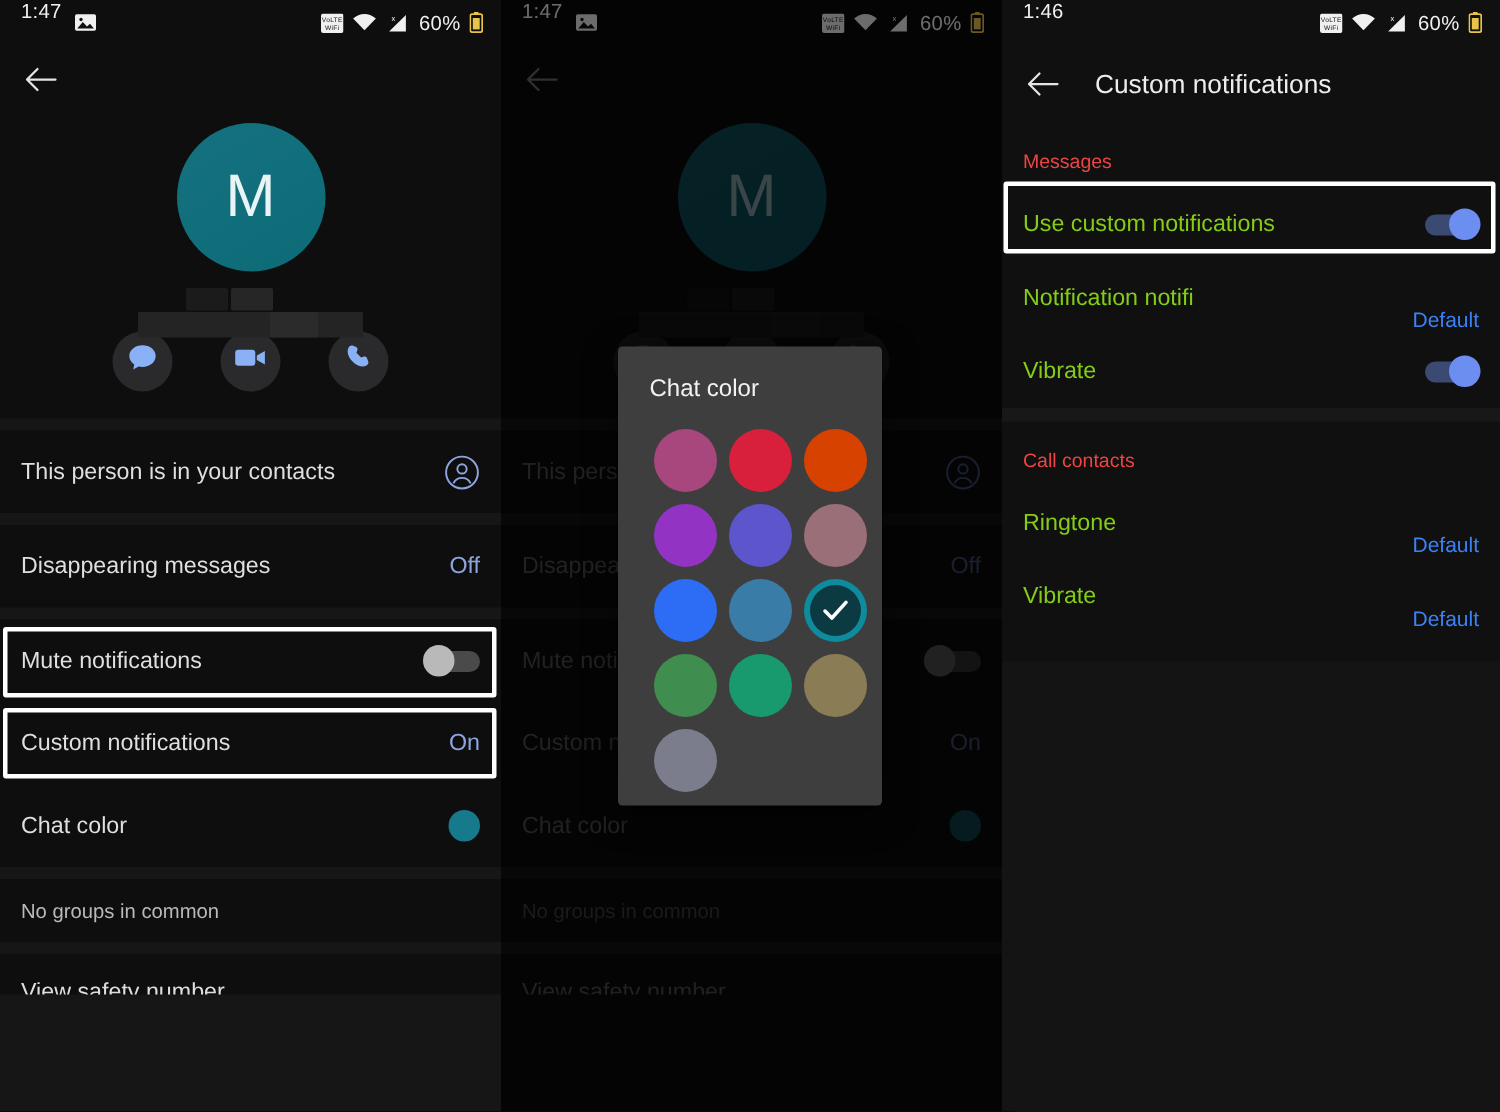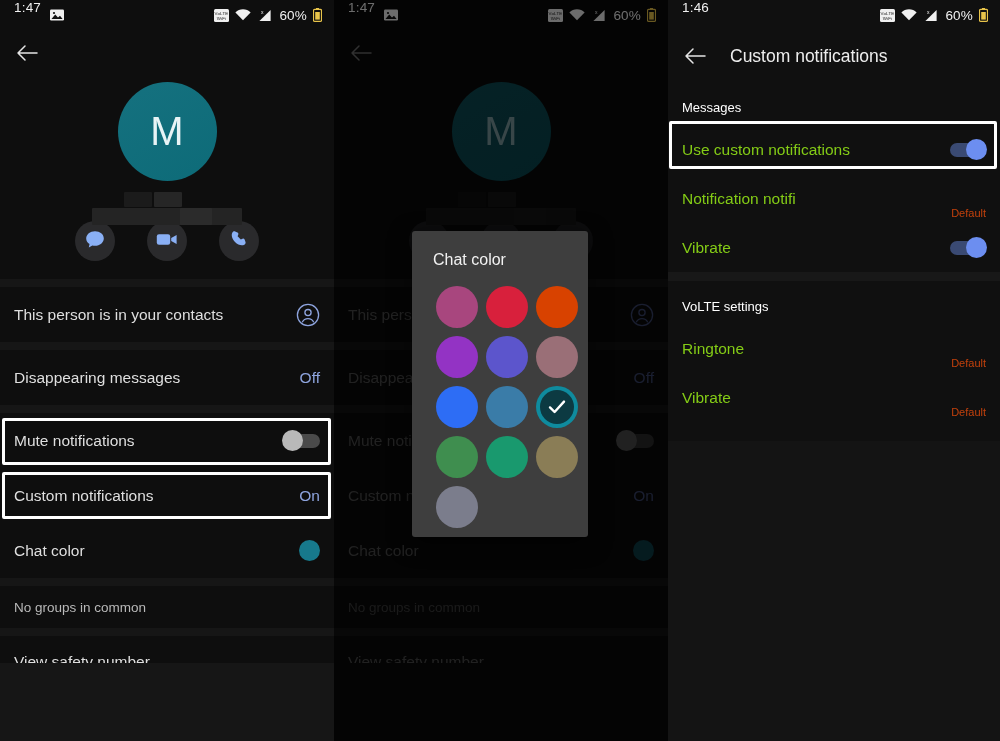--- a/index.html
+++ b/index.html
@@ -94,24 +94,24 @@
   .p2 .toggle .knob{ background:#4b4b4b; }
 
   .footerpad{ position:absolute; left:0; right:0; bottom:0; height:78px; background:#161616; }
   .p2 .footerpad{ background:#0a0a0a; }
   .p3 .footerpad{ background:#141414; height:300px; }
 
   
   .hl{ position:absolute; border:3px solid #ffffff; border-radius:2px; pointer-events:none; }
 
   
-  .section-title{ padding:18px 14px 10px; font-size:13px; color:#ffffff; }
+  .section-title{ padding:18px 14px 10px; font-size:13px; color:#ef4444; }
   .p3 .row{ background:#101010; height:49px; }
   .p3 .row .label{ font-size:15.5px; color:#84cc16; }
-  .p3 .row .value{ font-size:11px; color:#c2410c;margin-top:28px; }
+  .p3 .row .value{ font-size:14px; color:#3b82f6;margin-top:28px; }
   .p3 .sep{ background:#181818; height:9px; }
 
   
   .dim{ position:absolute; inset:0; background:rgba(0,0,0,0.55); }
   .dialog{
     position:absolute; left:78px; top:231px; width:176px; height:306px;
     background:#3e3e3e; border-radius:3px; box-shadow:0 6px 22px rgba(0,0,0,.55);
   }
   .dialog h3{ font-size:16px; font-weight:400; color:#f2f2f2; padding:20px 0 0 21px; }
   .grid{ margin:14px 0 0 21px; display:grid; grid-template-columns:repeat(3,48px); grid-auto-rows:48px; gap:2px; }
@@ -525,21 +525,21 @@
       <span class="label">Vibrate</span>
       <span class="trail">
           <span class="toggle on">
             <span class="knob"></span>
           </span>
         </span>
     </div>
 
     <div class="sep"></div>
 
-    <div class="section-title">VoLTE settings</div>
+    <div class="section-title">Call contacts</div>
 
     <div class="row">
       <span class="label">Ringtone</span>
       <span class="value">Default</span>
     </div>
 
     <div class="row">
       <span class="label">Vibrate</span>
       <span class="value">Default</span>
     </div>

